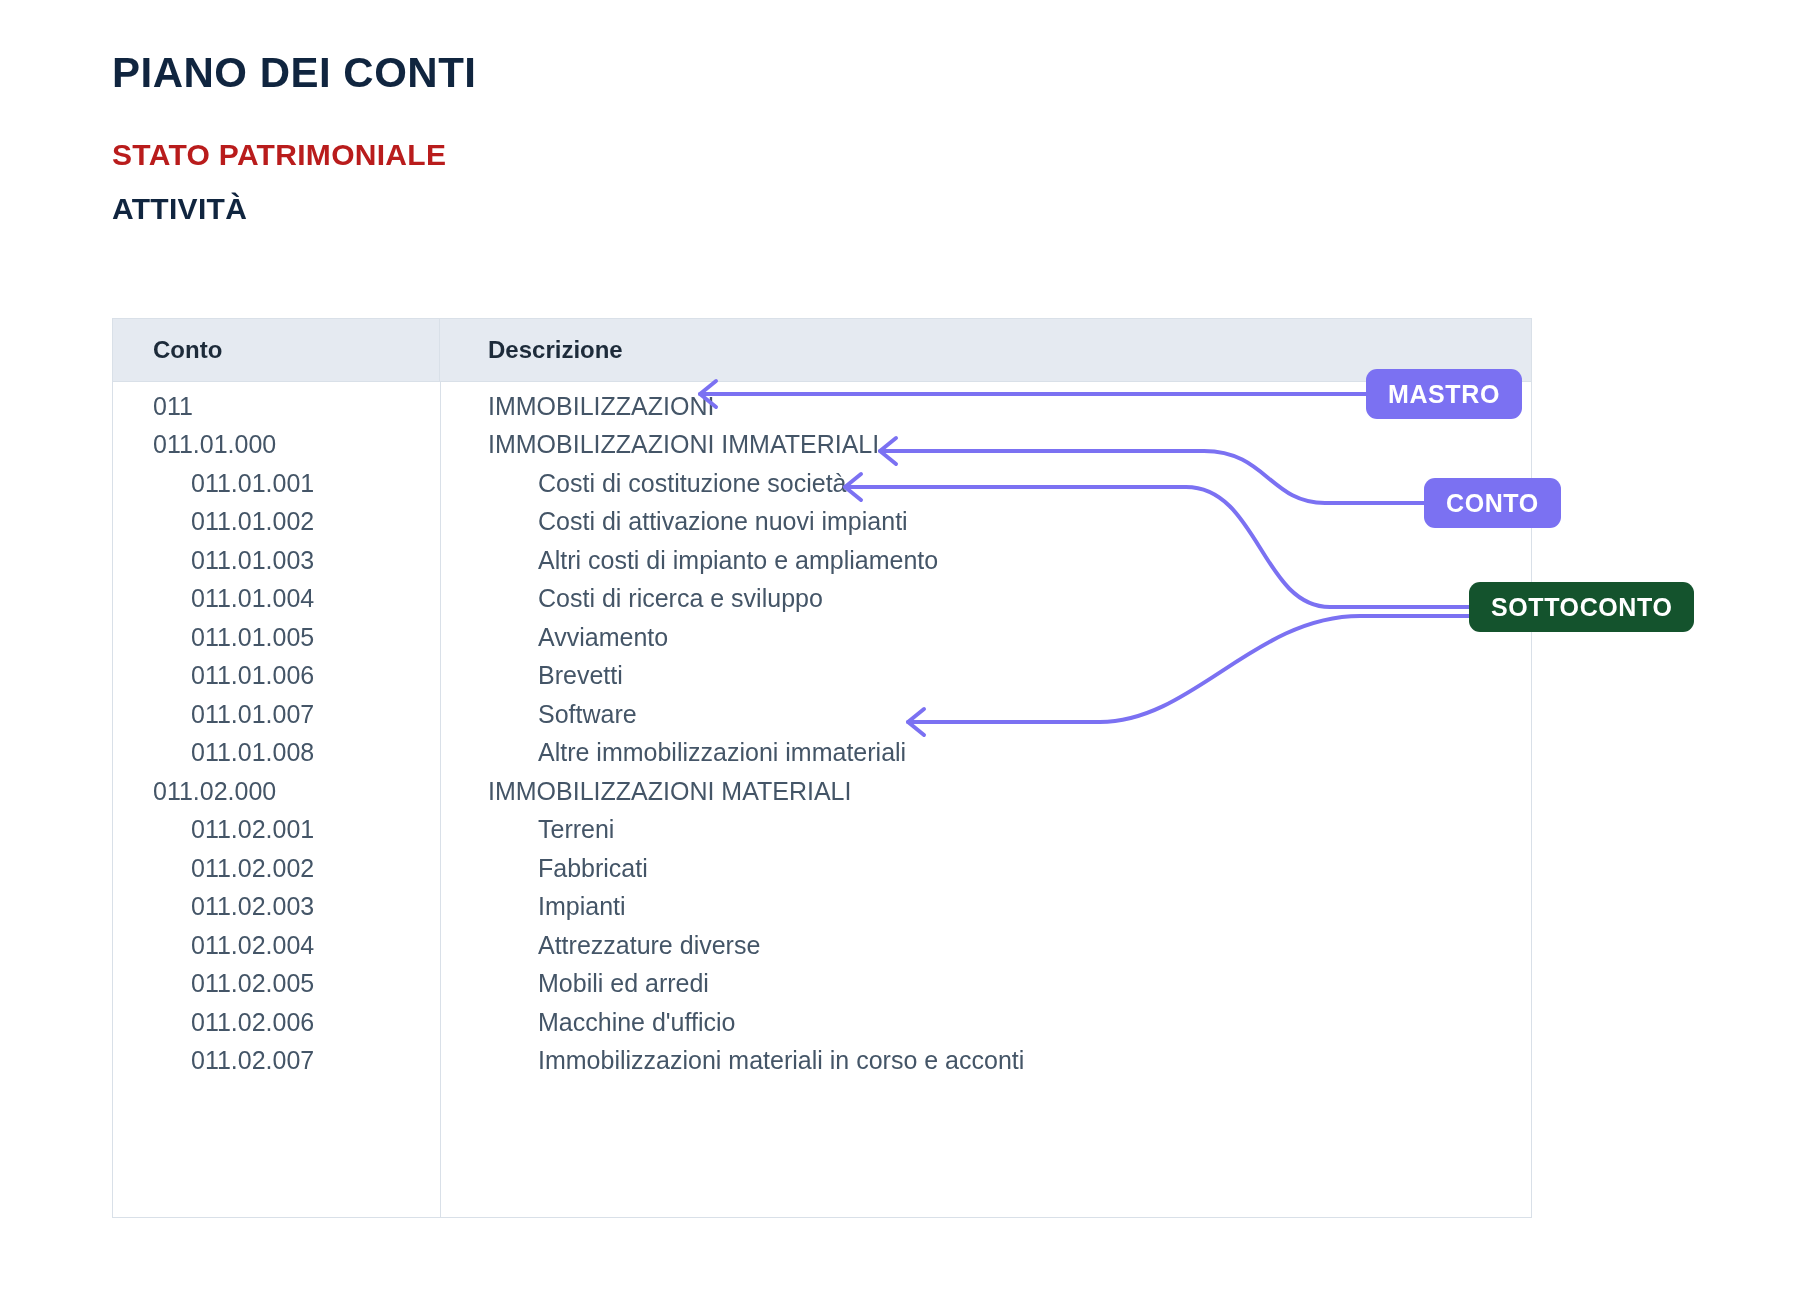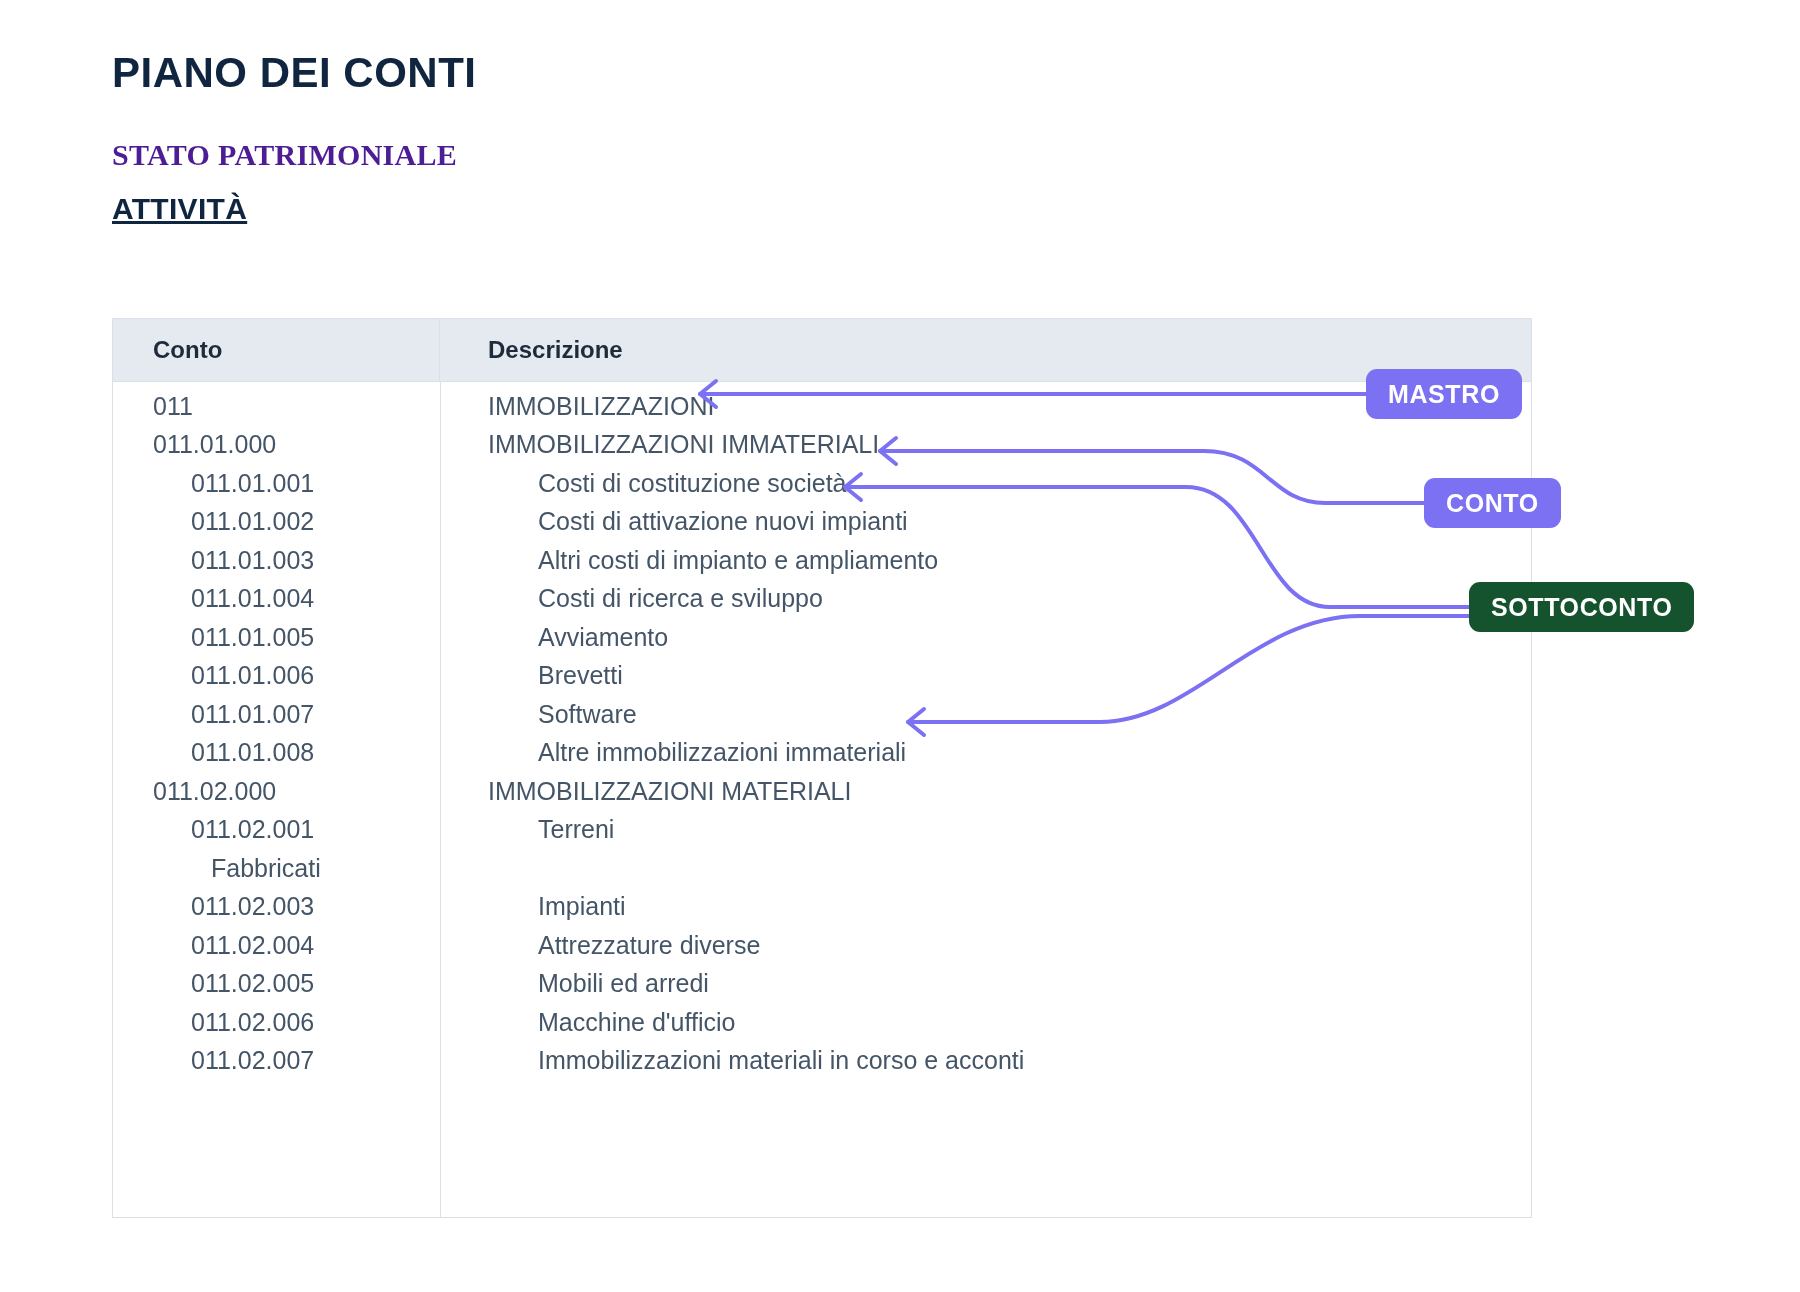--- a/index.html
+++ b/index.html
@@ -44,21 +44,20 @@
   }
   .subtitle2 {
     position: absolute;
     left: 112px;
     top: 192px;
     font-size: 30px;
     font-weight: 700;
     letter-spacing: 0.3px;
     color: #10253f;
     line-height: 1.1;
-    text-decoration: underline;
   }
 
   
   .table-wrap {
     position: absolute;
     left: 112px;
     top: 318px;
     width: 1420px;
     height: 900px;
     border: 1px solid #d9e0e8;
@@ -169,21 +168,21 @@
   #badge-mastro { left: 1366px; top: 369px; }
   #badge-conto  { left: 1424px; top: 478px; }
   #badge-sotto  { left: 1469px; top: 582px; }
 </style>
 </head>
 <body>
 
 <div id="page">
 
   <div class="title" style="color: rgb(16, 37, 63);">PIANO DEI CONTI</div>
-  <div class="subtitle1" style="color: #4c1d95; font-family: Liberation Serif, serif;">STATO PATRIMONIALE</div>
+  <div class="subtitle1" style="color: #b91c1c;">STATO PATRIMONIALE</div>
   <div class="subtitle2" style="color: rgb(16, 37, 63);">ATTIVITÀ</div>
 
   <div class="table-wrap">
     <div class="thead">
       <div class="th th-conto">Conto</div>
       <div class="th th-desc">Descrizione</div>
     </div>
     <div class="tbody">
       <div class="col-divider"></div>
       <div class="rows" id="rows">
@@ -229,20 +228,21 @@
           </div>
           <div class="row lvl1 gap-before">
             <div class="cell-code">011.02.000</div>
             <div class="cell-desc">IMMOBILIZZAZIONI MATERIALI</div>
           </div>
           <div class="row lvl2">
             <div class="cell-code">011.02.001</div>
             <div class="cell-desc">Terreni</div>
           </div>
           <div class="row lvl2">
+            <div class="cell-code">011.02.002</div>
             <div class="cell-desc">Fabbricati</div>
           </div>
           <div class="row lvl2">
             <div class="cell-code">011.02.003</div>
             <div class="cell-desc">Impianti</div>
           </div>
           <div class="row lvl2">
             <div class="cell-code">011.02.004</div>
             <div class="cell-desc">Attrezzature diverse</div>
           </div>

